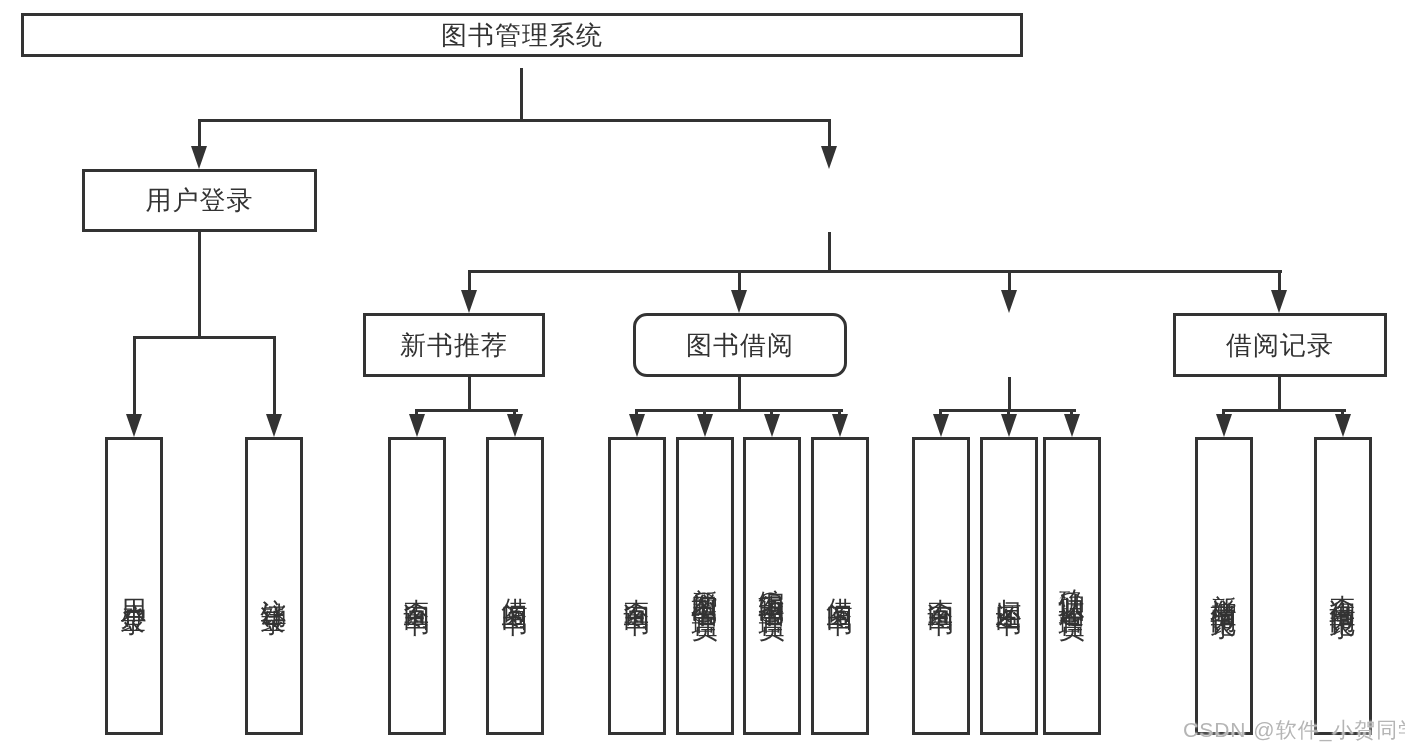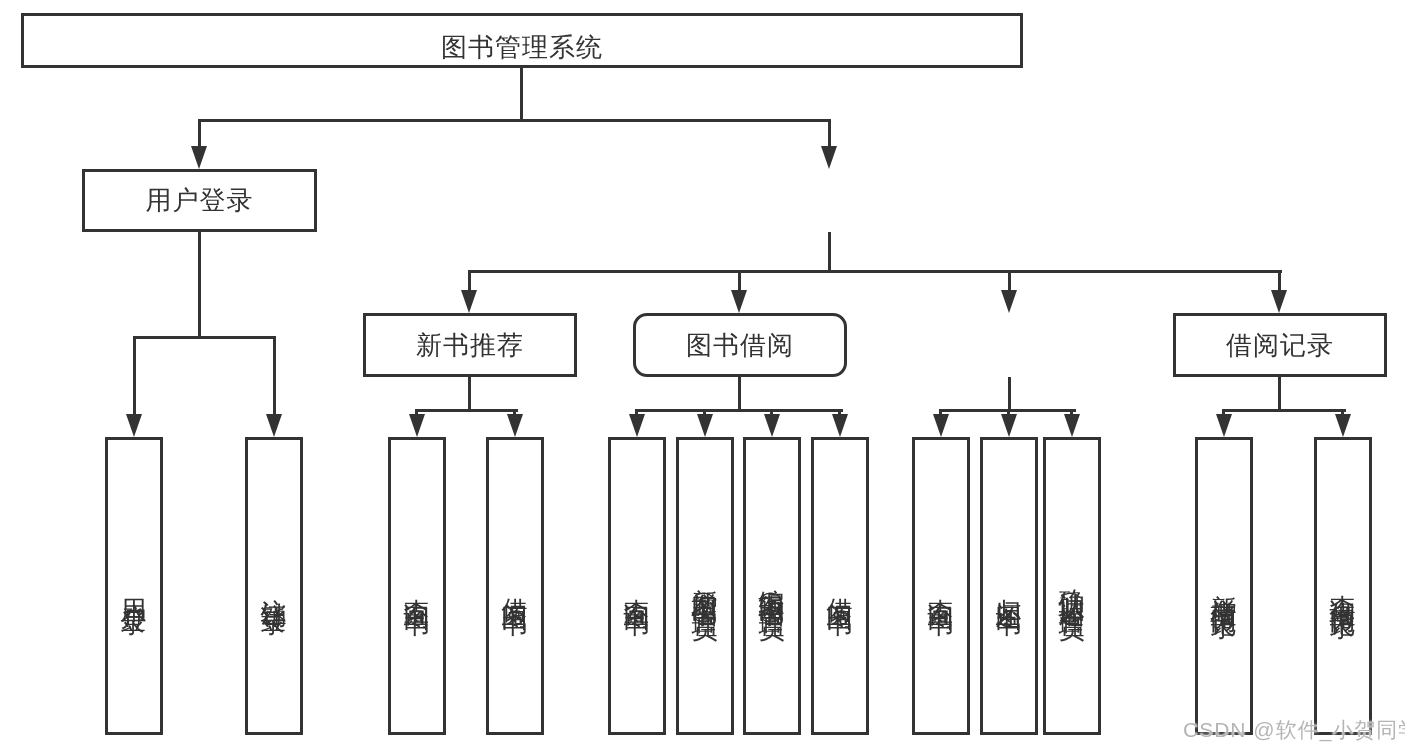--- a/index.html
+++ b/index.html
@@ -88,29 +88,29 @@
   <div class="vline" style="left:1070px;top:409px;height:8px;"></div>
   <div class="arr" style="left:1064px;top:414px;"></div>
 
   <div class="vline" style="left:1278px;top:377px;height:35px;"></div>
   <div class="hline" style="left:1222px;top:409px;width:124px;"></div>
   <div class="vline" style="left:1222px;top:409px;height:8px;"></div>
   <div class="arr" style="left:1216px;top:414px;"></div>
   <div class="vline" style="left:1341px;top:409px;height:8px;"></div>
   <div class="arr" style="left:1335px;top:414px;"></div>
 
-  <div class="box" style="left:21px;top:13px;width:1002px;height:55px;align-items:flex-end;">
+  <div class="box" style="left:21px;top:13px;width:1002px;height:44px;">
     <span class="h-label">图书管理系统</span>
   </div>
 
   <div class="box" style="left:82px;top:169px;width:235px;height:63px;">
     <span class="h-label">用户登录</span>
   </div>
 
-  <div class="box" style="left:363px;top:313px;width:214px;height:64px;font-family:Liberation Serif, serif;">
+  <div class="box" style="left:363px;top:313px;width:182px;height:64px;font-family:Liberation Serif, serif;">
     <span class="h-label">新书推荐</span>
   </div>
   <div class="box" style="left:633px;top:313px;width:214px;height:64px;border-radius:14px;">
     <span class="h-label">图书借阅</span>
   </div>
   <div class="box" style="left:1173px;top:313px;width:214px;height:64px;">
     <span class="h-label">借阅记录</span>
   </div>
 
   <div class="box leaf" style="left:105px;top:437px;">

